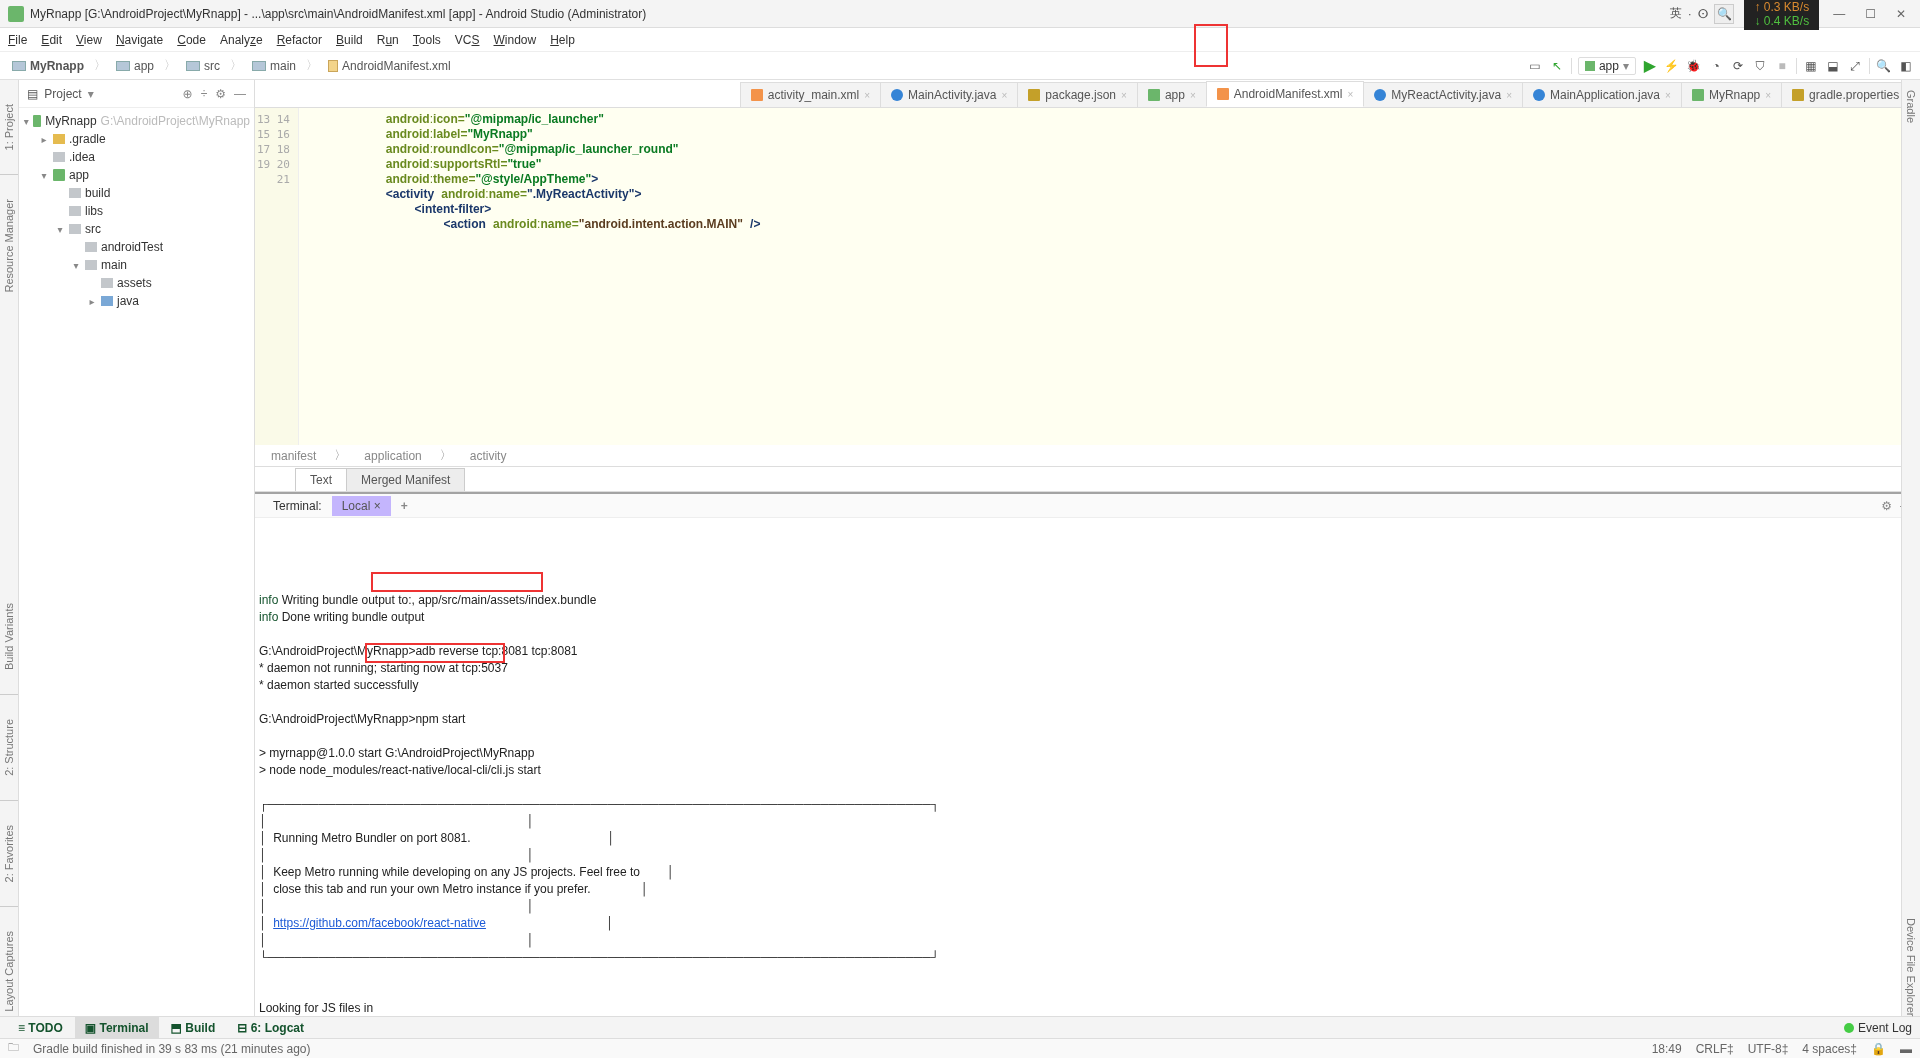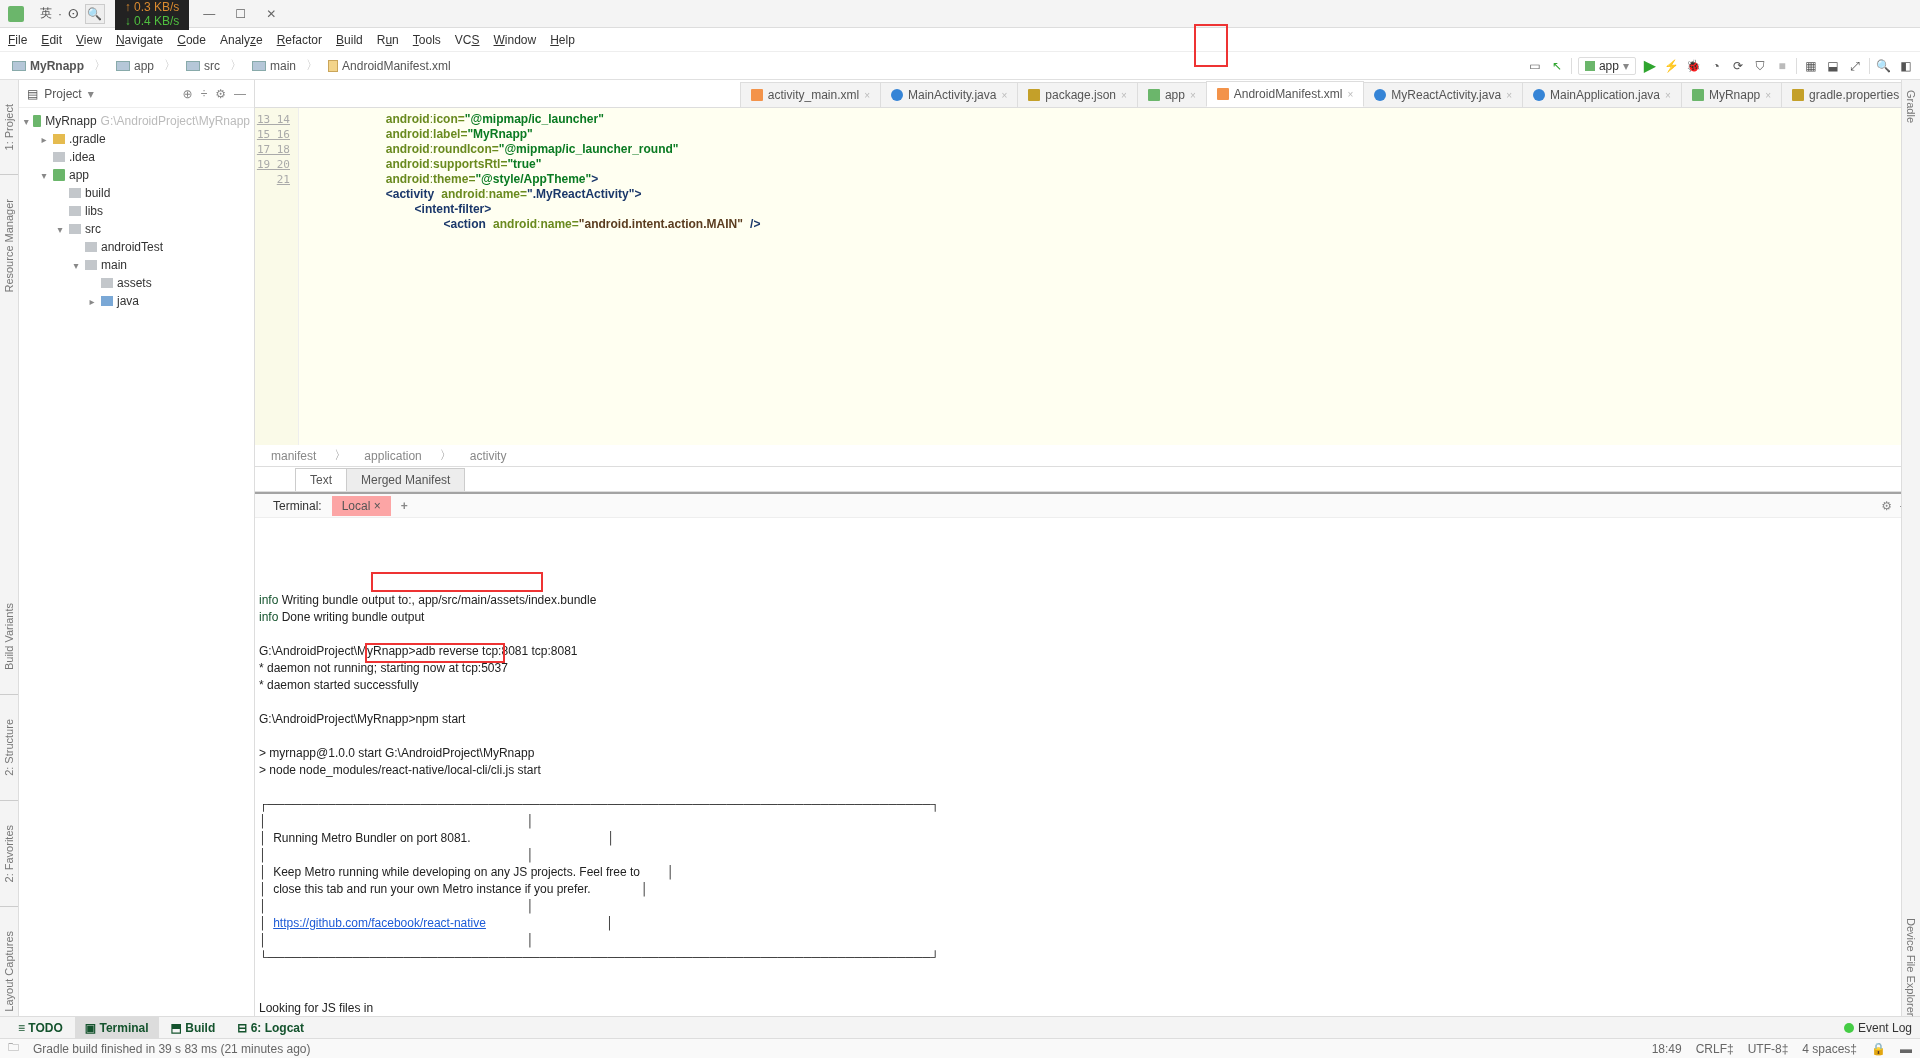--- a/index.html
+++ b/index.html
@@ -52,41 +52,41 @@
 .tabs { height:28px; border-bottom:1px solid #ddd; display:flex; align-items:flex-end; overflow:hidden;justify-content:flex-end; }
 .tab { display:flex; align-items:center; gap:5px; padding:5px 10px; border:1px solid #ddd; border-bottom:none; background:#f3f3f3; margin-right:-1px; color:#555; position:relative; }
 .tab.active { background:#fff; border-bottom:1px solid #fff; z-index:2; }
 .tab .tic { width:12px; height:12px; border-radius:1px; }
 .tab .tic.xml { background:#f3934a; }
 .tab .tic.java { background:#3584d6; border-radius:50%; }
 .tab .tic.json { background:#c4a029; }
 .tab .tic.mod { background:#6bb66b; }
 .tab .cx { color:#bbb; font-size:10px;}
 .editor { flex:1; background:#fffff1; display:flex; overflow:hidden; position:relative; }
-.gut { width:44px; background:#fafae8; border-right:1px solid #eee; color:#aaa; text-align:right; padding:4px 8px 4px 0; font-family:Consolas,monospace; line-height:15px; font-size:11px;text-decoration:underline;}
+.gut { width:44px; background:#fafae8; border-right:1px solid #eee; color:#aaa; text-align:right; padding:4px 8px 4px 0; font-family:Consolas,monospace; line-height:15px; font-size:11px;}
 .evstripe { position:absolute; right:0; top:0; width:10px; height:100%; background:#f0f0d8;}
 .evflag { position:absolute; right:0; top:60px; width:10px; height:90px; background:#f8e28e; border:1px solid #d6b65f;}
 .evg { position:absolute; right:2px; top:4px; width:6px; height:6px; background:#5b5; }
 .code { flex:1; font-family:Consolas,monospace; font-size:12px; line-height:15px; padding:4px 0; white-space:pre; color:#333; overflow:hidden;}
 .c-attr { color:#6a8a1f; font-weight:bold; }
 .c-nssep { color:#6a8a1f; }
 .c-str { color:#0a7a22; font-weight:bold; }
 .c-tag { color:#1b386a; font-weight:bold; }
 .c-ref { color:#1b386a; font-weight:bold; }
 .c-action { color:#5a3c1f; font-weight:bold; }
 .crumb2 { height:22px; border-bottom:1px solid #ddd; display:flex; align-items:center; gap:18px; padding:0 16px; color:#888; background:#fff;}
 .subtabs { height:25px; border-bottom:1px solid #ddd; display:flex; align-items:flex-end; padding-left:8px; background:#fff;}
 .subtab { padding:4px 14px; border:1px solid #ccc; border-bottom:none; background:#ededed; margin-right:-1px; color:#555; }
 .subtab.active { background:#fff;margin-left:32px; }
 
 .term { border-top:2px solid #a3a3a3; background:#fff; display:flex; flex-direction:column; }
 .term-head { height:24px; border-bottom:1px solid #eee; display:flex; align-items:center; padding:0 8px; background:#fafafa; }
 .term-tab { padding:3px 10px; color:#555; }
 .term-tab.lbl { color:#333; }
-.term-tab.active { background:#fca5a5; }
+.term-tab.active { background:#c4b5fd; }
 .term-tab.plus { font-weight:bold; color:#888;}
 .term-head .gr { margin-left:auto; display:flex; gap:8px; color:#888; }
 .term-body { font-family:Consolas,monospace; font-size:12px; line-height:17px; padding:6px 4px 6px 4px; color:#222; white-space:pre; overflow:hidden; position:relative; height:498px;}
 .term-body .inf { color:#14532d; }
 .term-body a { color:#1e5bd6; text-decoration:underline;margin-top:12px; }
 .hlbox { border:2px solid #e33; position:absolute; pointer-events:none; }
 @keyframes bl{50%{opacity:0;}}
 
 .btabs { height:22px; border-top:1px solid #ddd; display:flex; align-items:center; background:#f4f4f4; padding:0 8px; gap:2px; }
 .btab { display:flex; align-items:center; gap:4px; padding:4px 10px; color:#14532d;font-weight:bold; }
@@ -99,20 +99,21 @@
 .lock-ic { font-size:11px;}
 
 .rightbar { width:19px; background:#f4f4f4; border-left:1px solid #ddd; position:absolute; right:0; top:80px; bottom:42px; display:flex; flex-direction:column; align-items:center; padding-top:10px; gap:20px;}
 .rightbar .vlbl { writing-mode:vertical-rl; color:#777; font-size:11px; }
 </style>
 </head>
 <body>
 
 <div class="titlebar">
   <div class="t-icon"></div>
+  <div class="t-text">MyRnapp [G:\AndroidProject\MyRnapp] - ...\app\src\main\AndroidManifest.xml [app] - Android Studio (Administrator)</div>
   <div class="ime">
     <span>英</span>
       <span>·</span>
       <span>ⵙ</span>
     <div class="sq">🔍</div>
   </div>
   <div class="netbox">
     <div>↑ 0.3 KB/s</div>
     <div class="dn">↓ 0.4 KB/s</div>
   </div>

